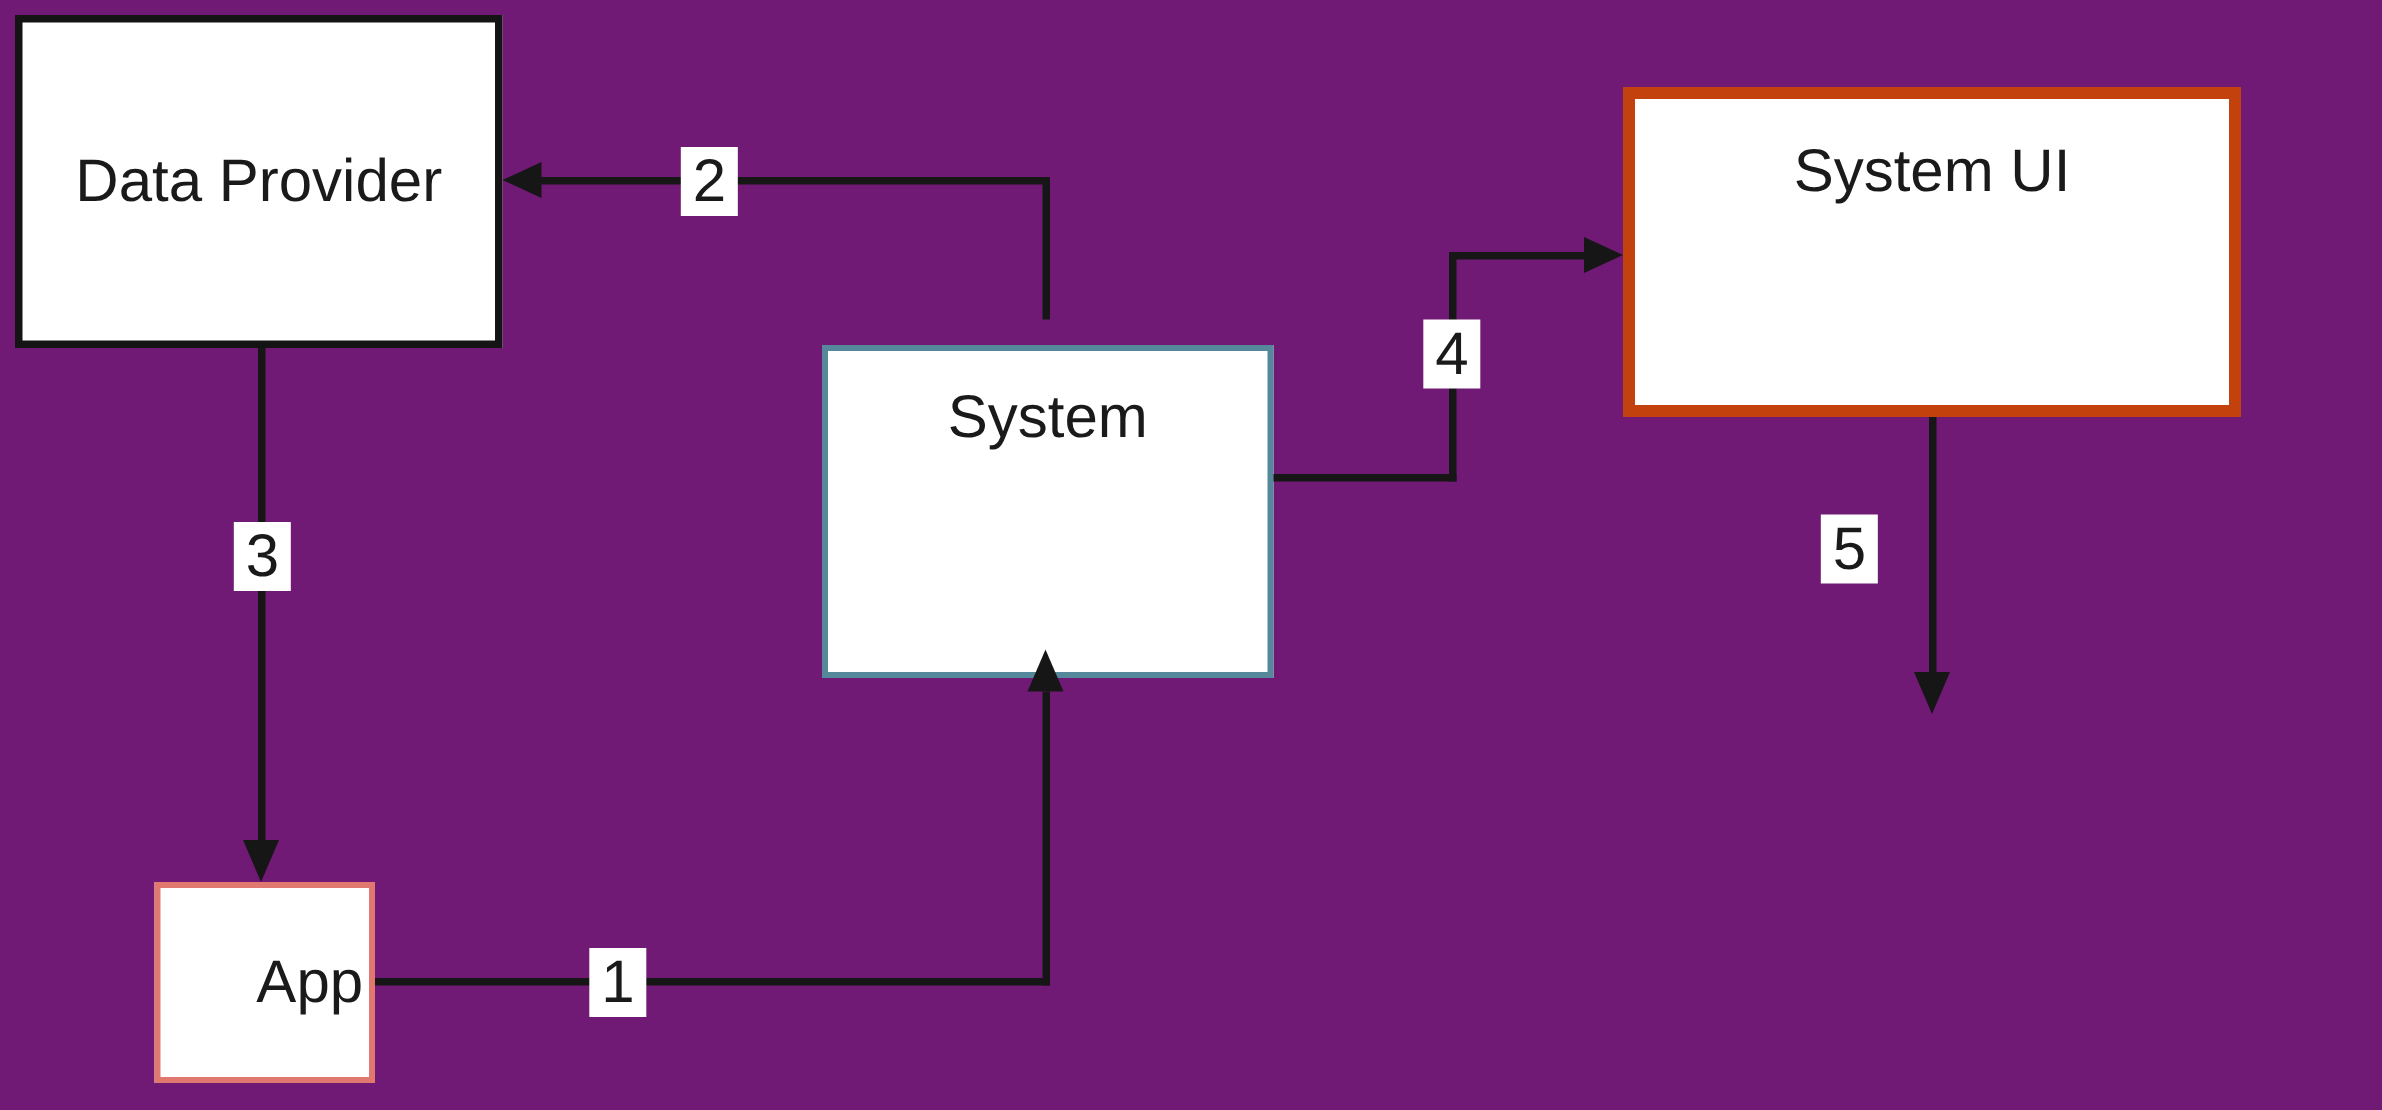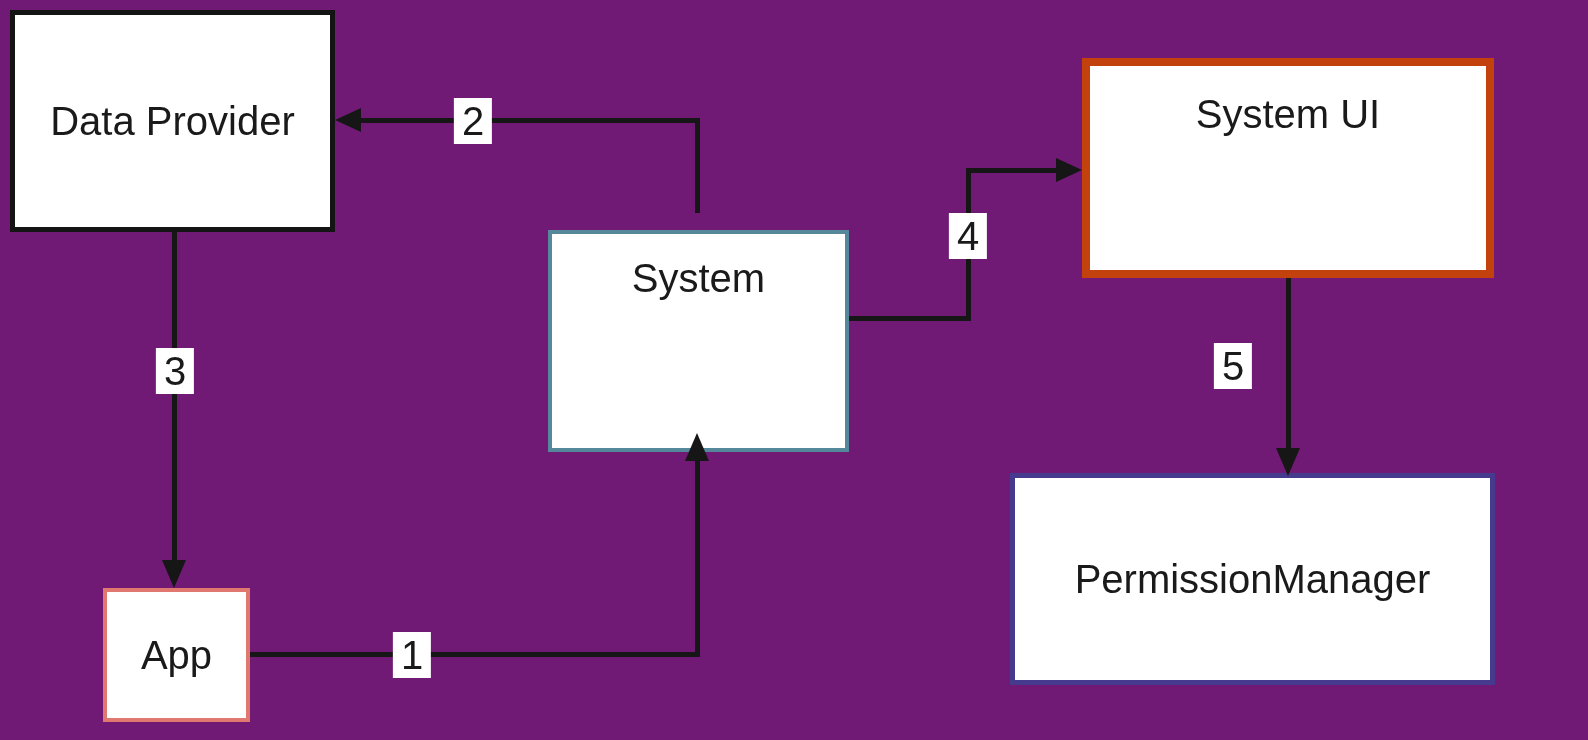--- a/index.html
+++ b/index.html
@@ -37,20 +37,21 @@
   }
   #data-provider {
     left: 10px; top: 10px;
     width: 325px; height: 222px;
     border: 5px solid #141414;
   }
   #app {
     left: 103px; top: 588px;
     width: 147px; height: 134px;
     border: 4px solid #e07870;
+    padding-left: 30px;
   }
   #system {
     left: 548px; top: 211px;
     width: 301px; height: 222px;
     border: 4px solid #55889a;
     margin-top: 19px;
   }
   #system .node-label { top: 22px; }
   #app-ops {
     left: 18px; top: 100px;
@@ -129,23 +130,20 @@
   </div>
 
   <div class="node" id="system">
     <div class="node-label">System</div>
   </div>
 
   <div class="node" id="system-ui">
     <div class="node-label">System UI</div>
   </div>
 
-  <div class="node" id="permission-manager">
-    <div class="node-label center-label">PermissionManager</div>
-  </div>
 
   <div>
     <div class="seg" style="left:250px; top:652px; width:450px; height:5px;"></div>
     <div class="seg" style="left:695px; top:461px; width:5px; height:196px;"></div>
     <div class="arrow arrow-up" style="left:685px; top:433px;"></div>
     <div class="edge-label" style="left:412px; top:655px;">1</div>
   </div>
 
   <div>
     <div class="seg" style="left:695px; top:118px; width:5px; height:95px;"></div>

